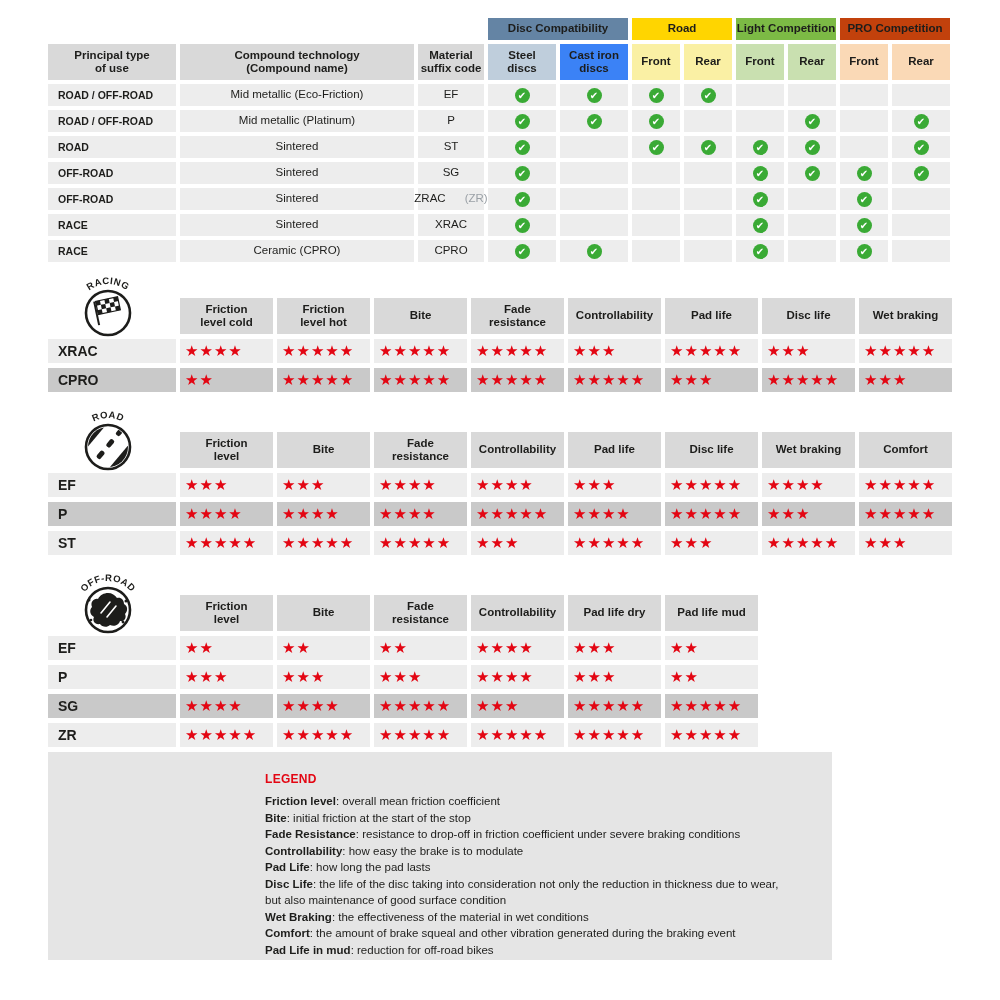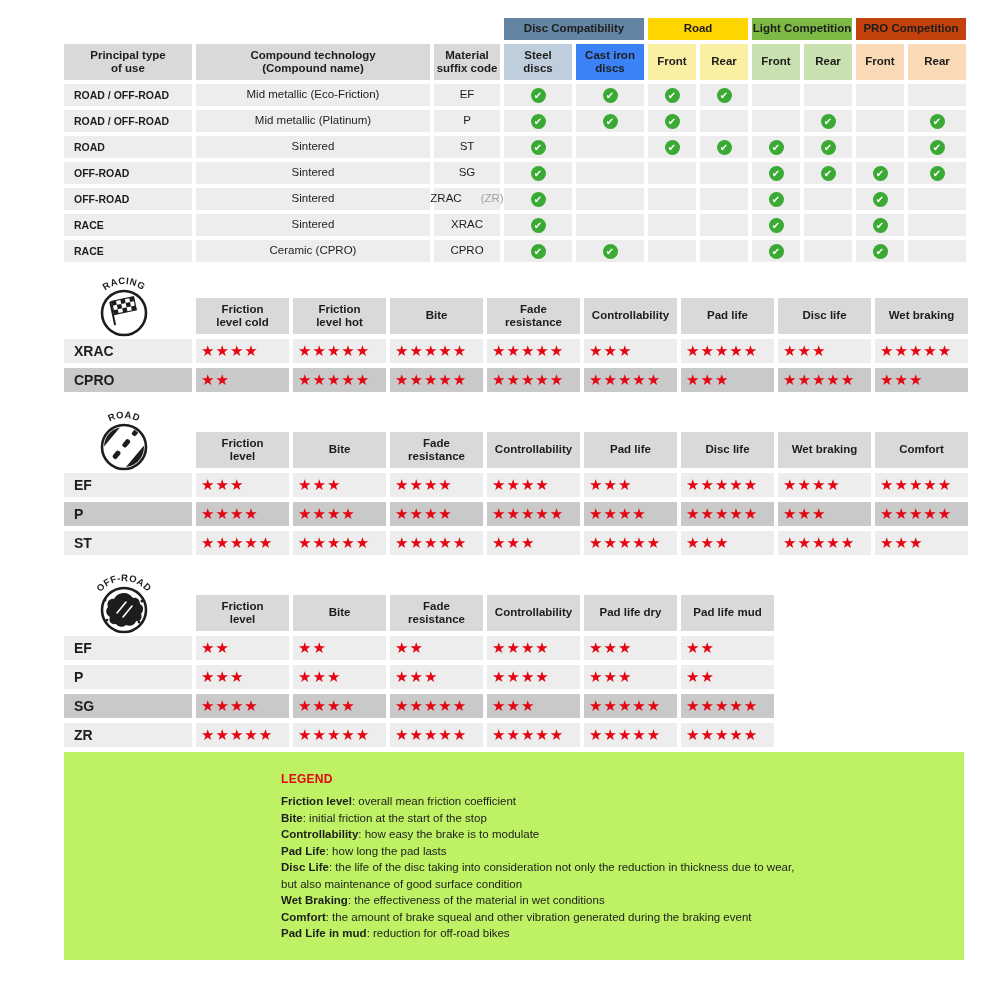--- a/index.html
+++ b/index.html
@@ -1,18 +1,18 @@
 <!DOCTYPE html>
 <html><head>
 <meta charset="utf-8">
 <style>
   * { box-sizing: border-box; margin: 0; padding: 0; }
   html, body { width: 1000px; background: #ffffff; }
   body { font-family: "Liberation Sans", "DejaVu Sans", sans-serif; color: #1d1d1b; }
-  .page { width: 1000px; height: 1000px; padding: 18px 48px 0 64px; position: relative; overflow: hidden; }
+  .page { width: 1000px; height: 1000px; padding: 18px 48px 0 48px; position: relative; overflow: hidden; }
 
   
   .compat {
     display: grid;
     grid-template-columns: 128px 234px 66px 68px 68px 48px 48px 48px 48px 48px 58px;
     grid-template-rows: 22px 36px repeat(7, 22px);
     gap: 4px;
     width: 902px;
   }
   .cell { display: flex; align-items: center; justify-content: center; text-align: center; line-height: 1.15; }
@@ -46,21 +46,21 @@
     display: flex; align-items: center; padding-left: 10px;
     font-weight: 700; font-size: 14px;
   }
   .scell { width: 93px; flex: none; height: 24px; display: flex; align-items: center; padding-left: 5px; overflow: hidden; }
   .stars { color: #E30613; font-size: 15px; letter-spacing: 1px; font-family: "DejaVu Sans", sans-serif; line-height: 1; white-space: nowrap; }
   .row-light .slabel, .row-light .scell { background: #EDEDED; }
   .row-dark  .slabel, .row-dark  .scell { background: #C9C9C9; }
   .sicon { position: absolute; left: 28px; top: -26px; width: 64px; height: 66px; }
 
   
-  .legend { margin-top: 2px; width: 900px; height: 208px; background: #bef264; padding: 20px 20px 14px 217px; }
+  .legend { margin-top: 2px; width: 784px; height: 208px; background: #e5e5e5; padding: 20px 20px 14px 217px; }
   .legend-title { color: #E30613; font-weight: 700; font-size: 12px; margin-bottom: 7px; letter-spacing: 0.3px; }
   .legend-line { font-size: 11.5px; line-height: 16.5px; }
   .legend-line .term { font-weight: 700; }
 </style>
 </head>
 <body>
 
 <div class="page">
   <div class="compat" id="compat-grid">
       <div class="cell blank"></div>
@@ -553,20 +553,21 @@
             <span class="stars">★★★★★</span>
           </div>
         </div>
       </div>
     </div>
   <div class="legend">
     <div class="legend-title">LEGEND</div>
     <div id="legend-entries">
         <div class="legend-line"><span class="term">Friction level</span><span>: overall mean friction coefficient</span></div>
         <div class="legend-line"><span class="term">Bite</span><span>: initial friction at the start of the stop</span></div>
+        <div class="legend-line"><span class="term">Fade Resistance</span><span>: resistance to drop-off in friction coefficient under severe braking conditions</span></div>
         <div class="legend-line"><span class="term">Controllability</span><span>: how easy the brake is to modulate</span></div>
         <div class="legend-line"><span class="term">Pad Life</span><span>: how long the pad lasts</span></div>
         <div class="legend-line"><span class="term">Disc Life</span><span>: the life of the disc taking into consideration not only the reduction in thickness due to wear,</span></div>
         <div class="legend-line"><span>but also maintenance of good surface condition</span></div>
         <div class="legend-line"><span class="term">Wet Braking</span><span>: the effectiveness of the material in wet conditions</span></div>
         <div class="legend-line"><span class="term">Comfort</span><span>: the amount of brake squeal and other vibration generated during the braking event</span></div>
         <div class="legend-line"><span class="term">Pad Life in mud</span><span>: reduction for off-road bikes</span></div>
       </div>
   </div>
 </div>

